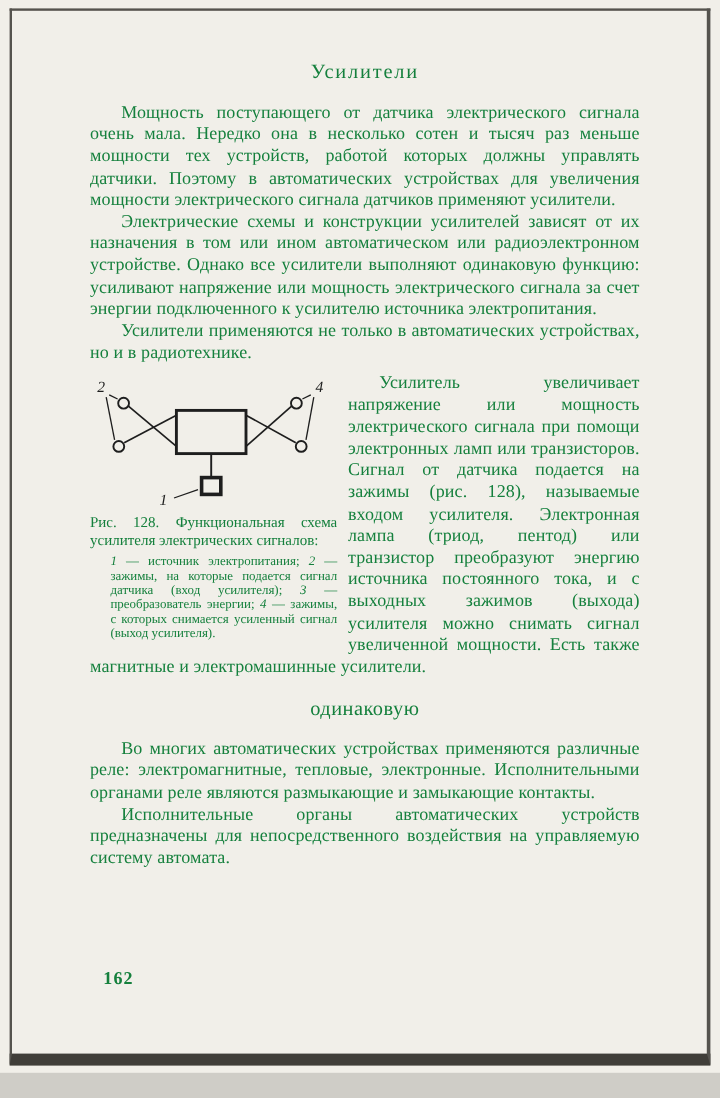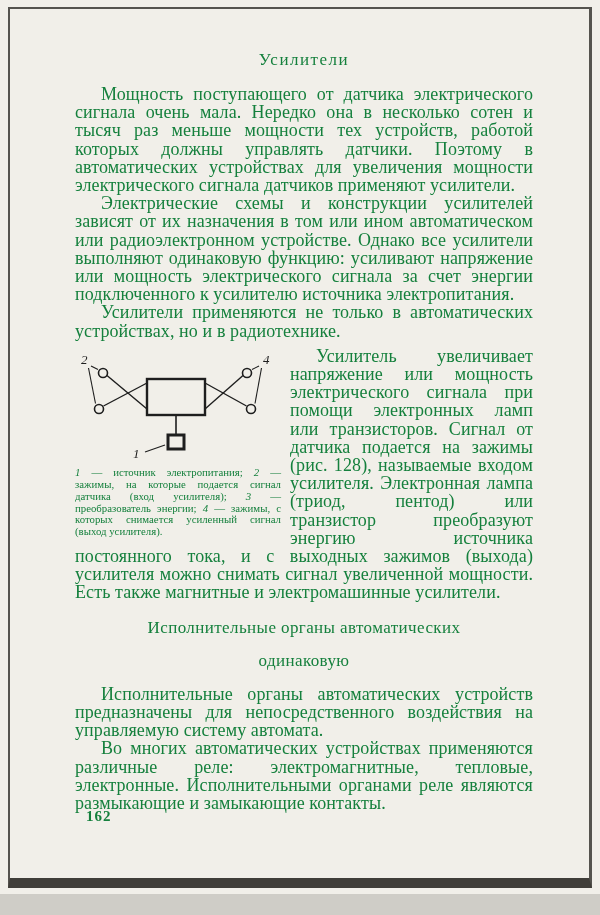--- a/index.html
+++ b/index.html
@@ -31,21 +31,21 @@
     width: 458px;
   }
   .title {
     font-size: 17px;
     font-weight: normal;
     text-align: center;
     letter-spacing: 1.5px;
     margin-bottom: 15px;
   }
   p.body {
-    font-size: 18px;
+    font-size: 15px;
     line-height: 18.2px;
     text-align: justify;
     text-indent: 26px;
     letter-spacing: 0.1px;
   }
   .figure-wrap { margin-top: 7px; }
   .figure-wrap::after { content: ""; display: block; clear: both; }
   .figure-block {
     float: left;
     width: 206px;
@@ -56,20 +56,21 @@
     font-size: 12.5px;
     line-height: 14.5px;
     text-align: justify;
     margin-top: 4px;
   }
   .legend {
     font-size: 10.8px;
     line-height: 11.9px;
     text-align: justify;
     margin-top: 6px;
+    margin-left: 17px;
   }
   .legend em { font-style: italic; }
   .section-heading {
     font-size: 17px;
     font-weight: normal;
     text-align: center;
     margin-top: 16px;
     letter-spacing: 0.4px;
   }
   .section-heading .line2 { margin-top: 13px; }
@@ -117,31 +118,31 @@
             <line x1="13.5" y1="17" x2="20.5" y2="52.5" stroke-width="1.1"></line>
             <line x1="184" y1="15" x2="177" y2="18.5" stroke-width="1.1"></line>
             <line x1="186.5" y1="17" x2="180" y2="52.5" stroke-width="1.1"></line>
           </g>
           <g font-size="13" font-style="italic" fill="#1e1e1e" font-family="Liberation Serif, serif">
             <text x="6" y="13">2</text>
             <text x="188" y="13">4</text>
             <text x="58" y="107">1</text>
           </g>
         </svg>
+        <div class="caption">Рис. 128. Функциональная схема усилителя электрических сигналов:</div>
         <div class="legend"><span><em>1</em> — источник электропитания; </span><span><em>2</em> — зажимы, на которые подается сигнал датчика (вход усилителя); </span><span><em>3</em> — преобразователь энергии; </span><span><em>4</em> — зажимы, с которых снимается усиленный сигнал (выход усилителя). </span></div>
       </div>
       <p class="body">Усилитель увеличивает напряжение или мощность электрического сигнала при помощи электронных ламп или транзисторов. Сигнал от датчика подается на зажимы (рис. 128), называемые входом усилителя. Электронная лампа (триод, пентод) или транзистор преобразуют энергию источника постоянного тока, и с выходных зажимов (выхода) усилителя можно снимать сигнал увеличенной мощности. Есть также магнитные и электромашинные усилители.</p>
     </div>
 
     <h2 class="section-heading">
-      <div class="line1">Исполнительные органы автоматических</div>
       <div class="line2">одинаковую</div>
     </h2>
 
     <div class="section-body">
+      <p class="body">Во многих автоматических устройствах применяются различные реле: электромагнитные, тепловые, электронные. Исполнительными органами реле являются размыкающие и замыкающие контакты.</p>
       <p class="body">Исполнительные органы автоматических устройств предназначены для непосредственного воздействия на управляемую систему автомата.</p>
-      <p class="body">Во многих автоматических устройствах применяются различные реле: электромагнитные, тепловые, электронные. Исполнительными органами реле являются размыкающие и замыкающие контакты.</p>
     </div>
 
   </div>
 
   <div class="page-number">162</div>
 </div>
 
 </body></html>

